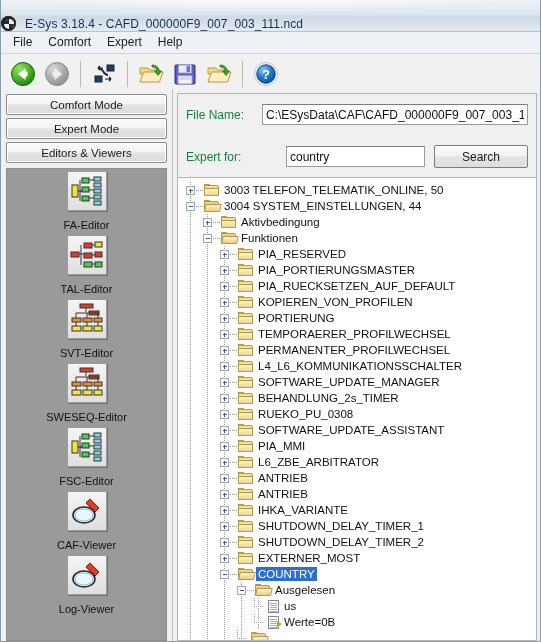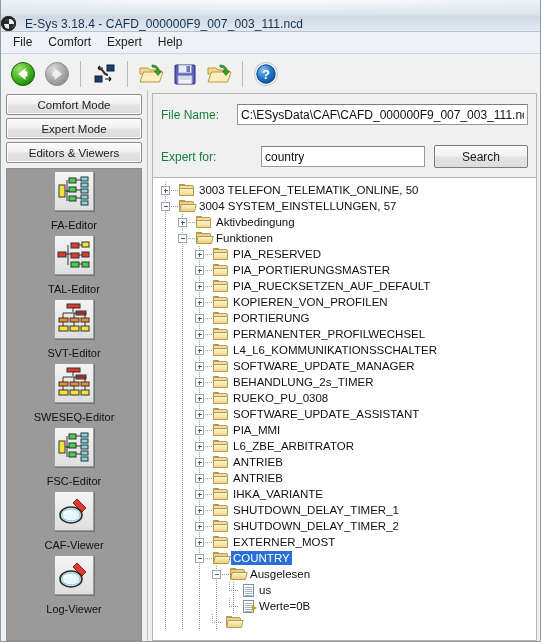--- a/index.html
+++ b/index.html
@@ -103,21 +103,21 @@
 
   
   #body {
     position: absolute;
     top: 90px; left: 0; right: 0; bottom: 0;
     display: flex;
   }
 
   
   #sidebar {
-    width: 147px;
+    width: 172px;
     flex: none;
     background: #f0f0f0;
     border-right: 1px solid #c0c0c0;
     display: flex;
     flex-direction: column;
     padding: 2px 3px 0 3px;
     overflow: hidden;
     position: relative;
   }
   .mode-btn {
@@ -589,21 +589,21 @@
             <div class="trow">
               <span class="guide" style="left: 12px; height: 100%;"></span>
               <span class="indent" style="width: 8px;"></span>
               <span class="toggle"></span>
               <span class="dots"></span>
               <span class="folder open">
                 <span class="tab"></span>
                 <span class="back"></span>
                 <span class="front"></span>
               </span>
-              <span class="tlabel">3004 SYSTEM_EINSTELLUNGEN, 57</span>
+              <span class="tlabel">3004 SYSTEM_EINSTELLUNGEN, 44</span>
             </div>
             <div class="trow">
               <span class="guide" style="left: 12px;"></span>
               <span class="guide" style="left: 29px; height: 100%;"></span>
               <span class="indent" style="width: 25px;"></span>
               <span class="toggle plus"></span>
               <span class="dots"></span>
               <span class="folder">
                 <span class="tab"></span>
                 <span class="back"></span>
@@ -686,20 +686,34 @@
               <span class="guide" style="left: 46px; height: 100%;"></span>
               <span class="indent" style="width: 42px;"></span>
               <span class="toggle plus"></span>
               <span class="dots"></span>
               <span class="folder">
                 <span class="tab"></span>
                 <span class="back"></span>
                 <span class="front"></span>
               </span>
               <span class="tlabel">PORTIERUNG</span>
+            </div>
+            <div class="trow">
+              <span class="guide" style="left: 12px;"></span>
+              <span class="guide" style="left: 29px;"></span>
+              <span class="guide" style="left: 46px; height: 100%;"></span>
+              <span class="indent" style="width: 42px;"></span>
+              <span class="toggle plus"></span>
+              <span class="dots"></span>
+              <span class="folder">
+                <span class="tab"></span>
+                <span class="back"></span>
+                <span class="front"></span>
+              </span>
+              <span class="tlabel">TEMPORAERER_PROFILWECHSEL</span>
             </div>
             <div class="trow">
               <span class="guide" style="left: 12px;"></span>
               <span class="guide" style="left: 29px;"></span>
               <span class="guide" style="left: 46px; height: 100%;"></span>
               <span class="indent" style="width: 42px;"></span>
               <span class="toggle plus"></span>
               <span class="dots"></span>
               <span class="folder">
                 <span class="tab"></span>

